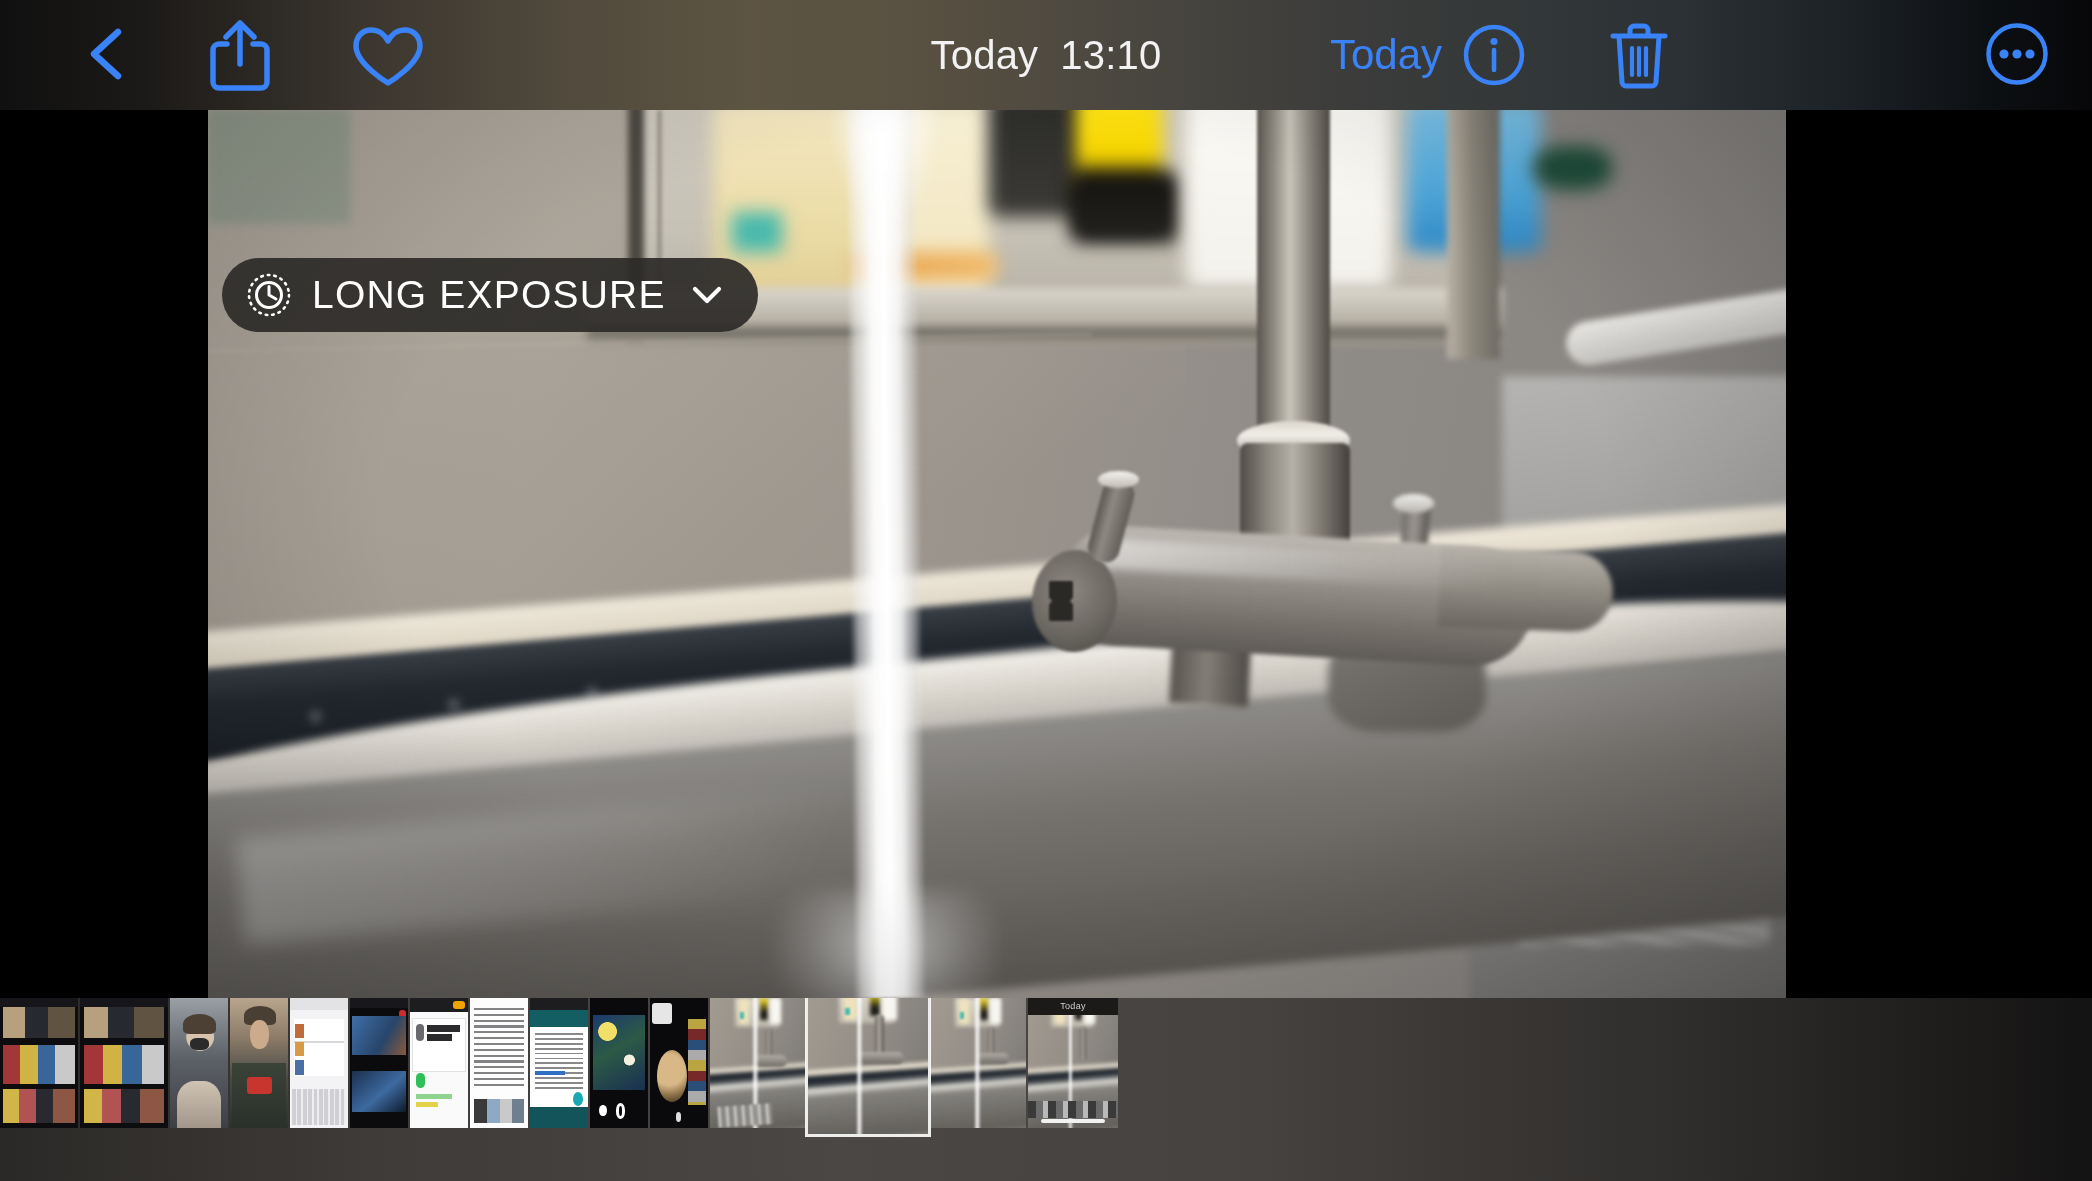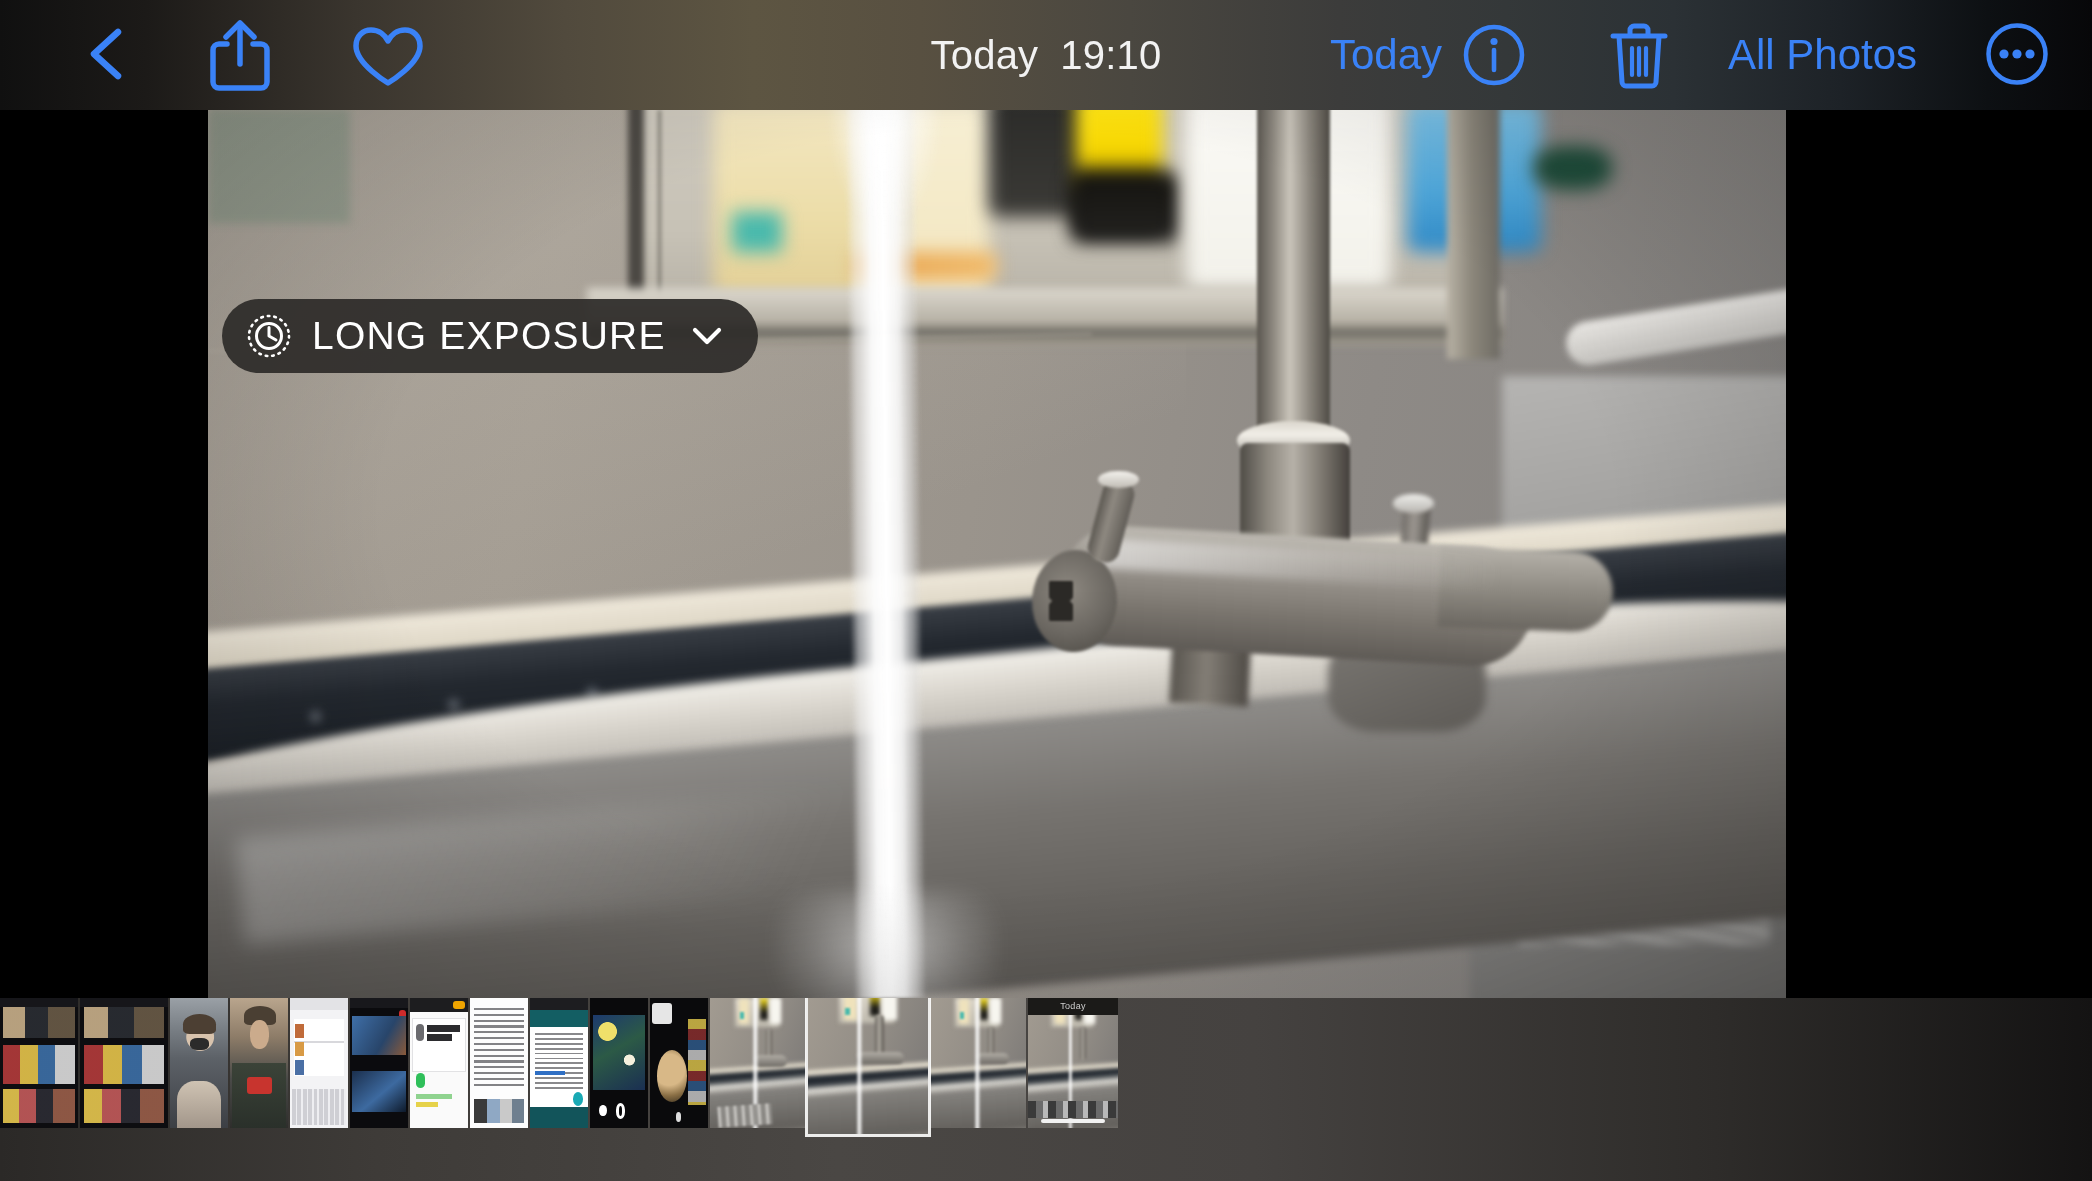--- a/index.html
+++ b/index.html
@@ -322,21 +322,20 @@
   }
 
   
   .badge {
     position:absolute; left:222px; top:148px; height:74px;
     display:flex; align-items:center; gap:20px;
     padding:0 30px 0 24px;
     background:rgba(44,42,40,.92);
     border-radius:40px;
     z-index:30;
-    margin-top:41px;
   }
   .badge-ico { width:46px; height:46px; flex:0 0 auto; }
   .badge-txt {
     color:#fff; font-size:39px; letter-spacing:1.2px; font-weight:400;
     white-space:nowrap;
   }
   .badge-chev { width:42px; height:42px; flex:0 0 auto; }
 
   
   .filmstrip {
@@ -609,21 +608,21 @@
 
     <div class="ico-heart">
       <svg viewBox="0 0 76 62" width="76" height="62">
         <path d="M38 57 C38 57 6 38 6 20 C6 10 13 4 21 4 C29 4 35 9 38 15 C41 9 47 4 55 4 C63 4 70 10 70 20 C70 38 38 57 38 57 Z" fill="none" stroke="#3a82f7" stroke-width="5.5" stroke-linejoin="round"></path>
       </svg>
     </div>
 
     <div class="tb-title">
       <span>Today</span>
       <span class="sp"></span>
-      <span>19:10</span>
+      <span>13:10</span>
     </div>
 
     <div class="tb-edit">Today</div>
 
     <div class="ico-info">
       <svg viewBox="0 0 62 62" width="62" height="62">
         <circle cx="31" cy="31" r="28" fill="none" stroke="#3a82f7" stroke-width="4.5"></circle>
         <circle cx="31" cy="17.5" r="3.6" fill="#3a82f7"></circle>
         <path d="M31 26 V46" fill="none" stroke="#3a82f7" stroke-width="4.6" stroke-linecap="round"></path>
       </svg>
@@ -631,21 +630,20 @@
 
     <div class="ico-trash">
       <svg viewBox="0 0 62 70" width="62" height="70">
         <path d="M5 16 H57" stroke="#3a82f7" stroke-width="5" stroke-linecap="round" fill="none"></path>
         <path d="M22 16 V10 a4 4 0 0 1 4 -4 H36 a4 4 0 0 1 4 4 V16" fill="none" stroke="#3a82f7" stroke-width="5" stroke-linejoin="round"></path>
         <path d="M11 16 L14 62 a4 4 0 0 0 4 4 H44 a4 4 0 0 0 4 -4 L51 16" fill="none" stroke="#3a82f7" stroke-width="5" stroke-linejoin="round"></path>
         <path d="M24 28 V55 M31 28 V55 M38 28 V55" stroke="#3a82f7" stroke-width="4.2" stroke-linecap="round" fill="none"></path>
       </svg>
     </div>
 
-    <div class="tb-allphotos">All Photos</div>
 
     <div class="ico-more">
       <svg viewBox="0 0 64 64" width="64" height="64">
         <circle cx="32" cy="32" r="28.5" fill="none" stroke="#3a82f7" stroke-width="4.5"></circle>
         <circle cx="19" cy="32" r="4.6" fill="#3a82f7"></circle>
         <circle cx="32" cy="32" r="4.6" fill="#3a82f7"></circle>
         <circle cx="45" cy="32" r="4.6" fill="#3a82f7"></circle>
       </svg>
     </div>
   </div>

